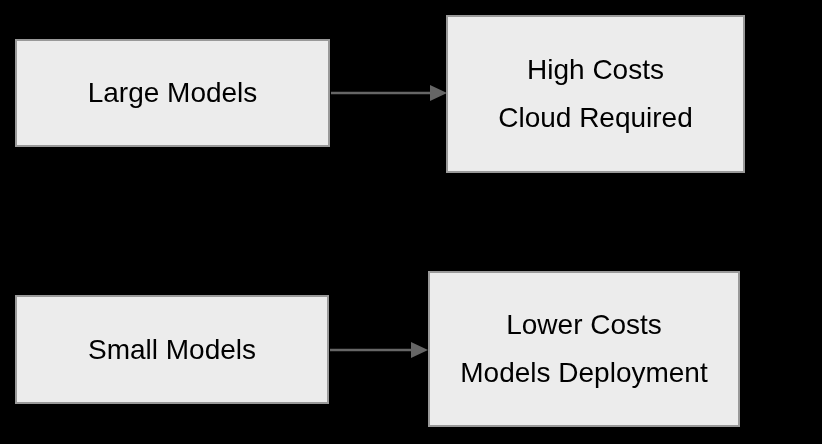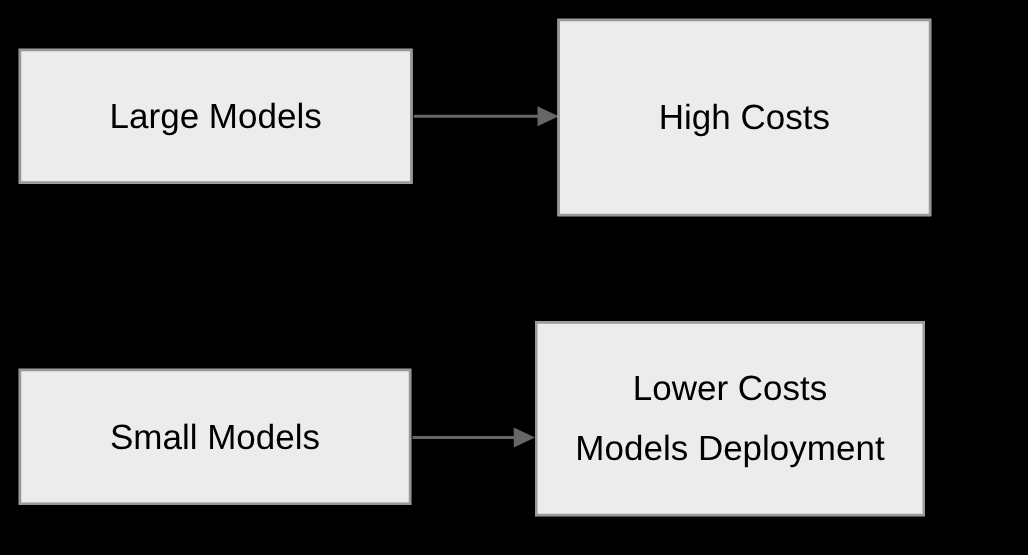--- a/index.html
+++ b/index.html
@@ -28,21 +28,21 @@
     justify-content: center;
     text-align: center;
   }
   .node .line {
     line-height: 48px;
     white-space: nowrap;
   }
   #node-large-models  { left: 15px;  top: 39px;  width: 315px; height: 108px; }
   #node-high-costs    { left: 446px; top: 15px;  width: 299px; height: 158px; }
   #node-small-models  { left: 15px;  top: 295px; width: 314px; height: 109px; text-align: right; }
-  #node-lower-costs   { left: 428px; top: 257px; width: 312px; height: 156px; }
+  #node-lower-costs   { left: 428px; top: 271px; width: 312px; height: 156px; }
   .edges-layer {
     position: absolute;
     left: 0; top: 0;
     width: 822px;
     height: 444px;
     pointer-events: none;
   }
 </style>
 </head>
 <body>
@@ -59,20 +59,21 @@
       <polygon points="428,350 411,342 411,358" fill="#666666"></polygon>
     </g>
   </svg>
 
   <div class="node" id="node-large-models">
     <span class="line">Large Models</span>
   </div>
 
   <div class="node" id="node-high-costs">
     <span class="line">High Costs</span>
+    <span class="line">Cloud Required</span>
   </div>
 
   <div class="node" id="node-small-models">
     <span class="line">Small Models</span>
   </div>
 
   <div class="node" id="node-lower-costs">
     <span class="line">Lower Costs</span>
     <span class="line">Models Deployment</span>
   </div>

